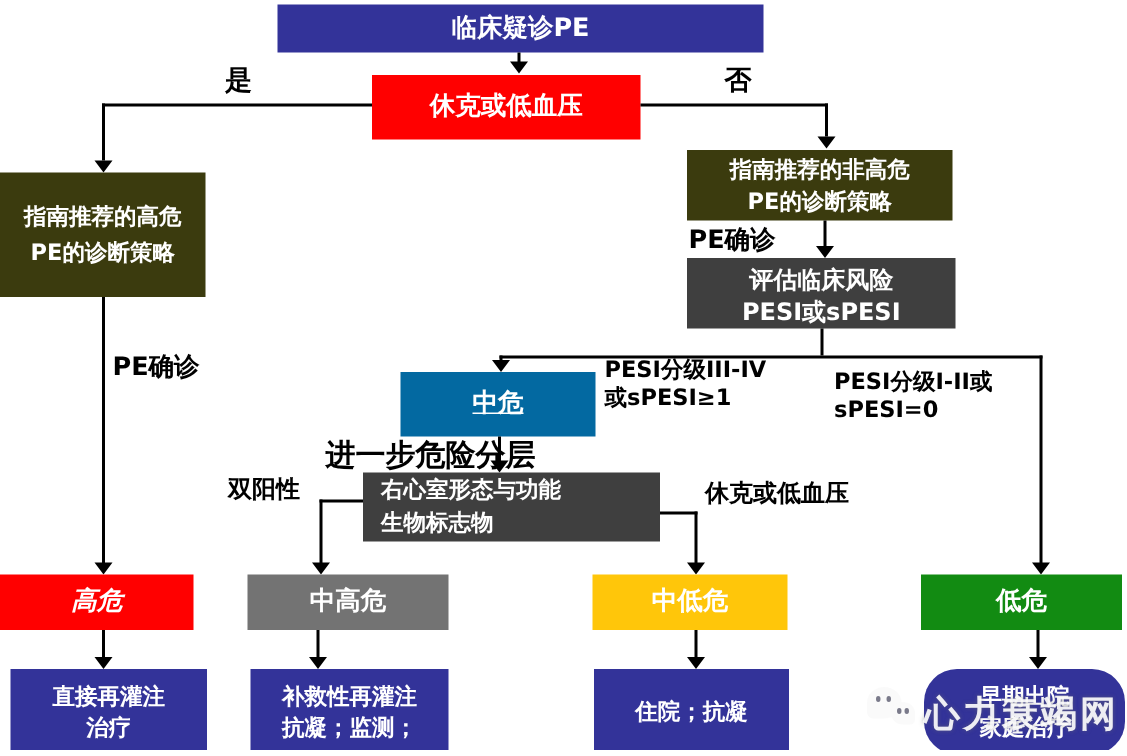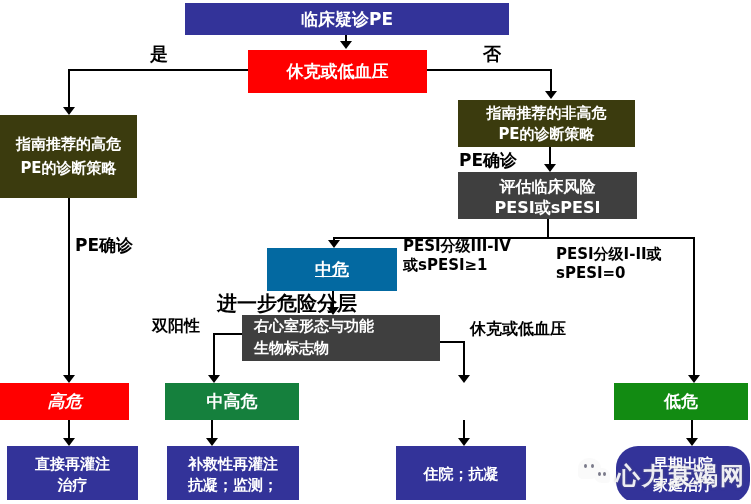--- a/index.html
+++ b/index.html
@@ -13,21 +13,21 @@
     align-items:center;justify-content:center;
     color:#ffffff;font-weight:bold;text-align:center;line-height:1.35;
     box-sizing:border-box;
   }
   .box span{display:block;}
   .blue{background:#333399;}
   .red{background:#FF0000;}
   .olive{background:#3B3B0E;}
   .gray{background:#3F3F3F;}
   .org-mid{background:#0369a1;text-decoration:underline;}
-  .org-hi{background:#15803d;}
+  .org-hi{background:#737373;}
   .yel{background:#FFC60A;}
   .grn{background:#128B12;}
   .hline,.vline{position:absolute;background:#000000;}
   .hline{height:2px;}
   .vline{width:2px;}
   .arr{
     position:absolute;width:0;height:0;
     border-left:6px solid transparent;border-right:6px solid transparent;
     border-top:8px solid #000000;
   }
@@ -135,20 +135,23 @@
   <div class="hline" style="left:440px;top:341px;width:25px;"></div>
   <div class="vline" style="left:463px;top:341px;height:36px;"></div>
   <div class="arr" style="left:458px;top:375px;"></div>
 
   <div class="box red" style="left:0px;top:383px;width:129px;height:37px;font-size:17px;font-style:italic;">
     <span>高危</span>
   </div>
   <div class="box org-hi" style="left:165px;top:383px;width:134px;height:37px;font-size:17px;">
     <span>中高危</span>
   </div>
+  <div class="box yel" style="left:395px;top:383px;width:130px;height:37px;font-size:17px;">
+    <span>中低危</span>
+  </div>
   <div class="box grn" style="left:614px;top:383px;width:134px;height:37px;font-size:17px;">
     <span>低危</span>
   </div>
 
   <div class="vline" style="left:68px;top:420px;height:18px;"></div>
   <div class="arr" style="left:63px;top:438px;"></div>
   <div class="vline" style="left:211px;top:420px;height:18px;"></div>
   <div class="arr" style="left:206px;top:438px;"></div>
   <div class="vline" style="left:463px;top:420px;height:18px;"></div>
   <div class="arr" style="left:458px;top:438px;"></div>

